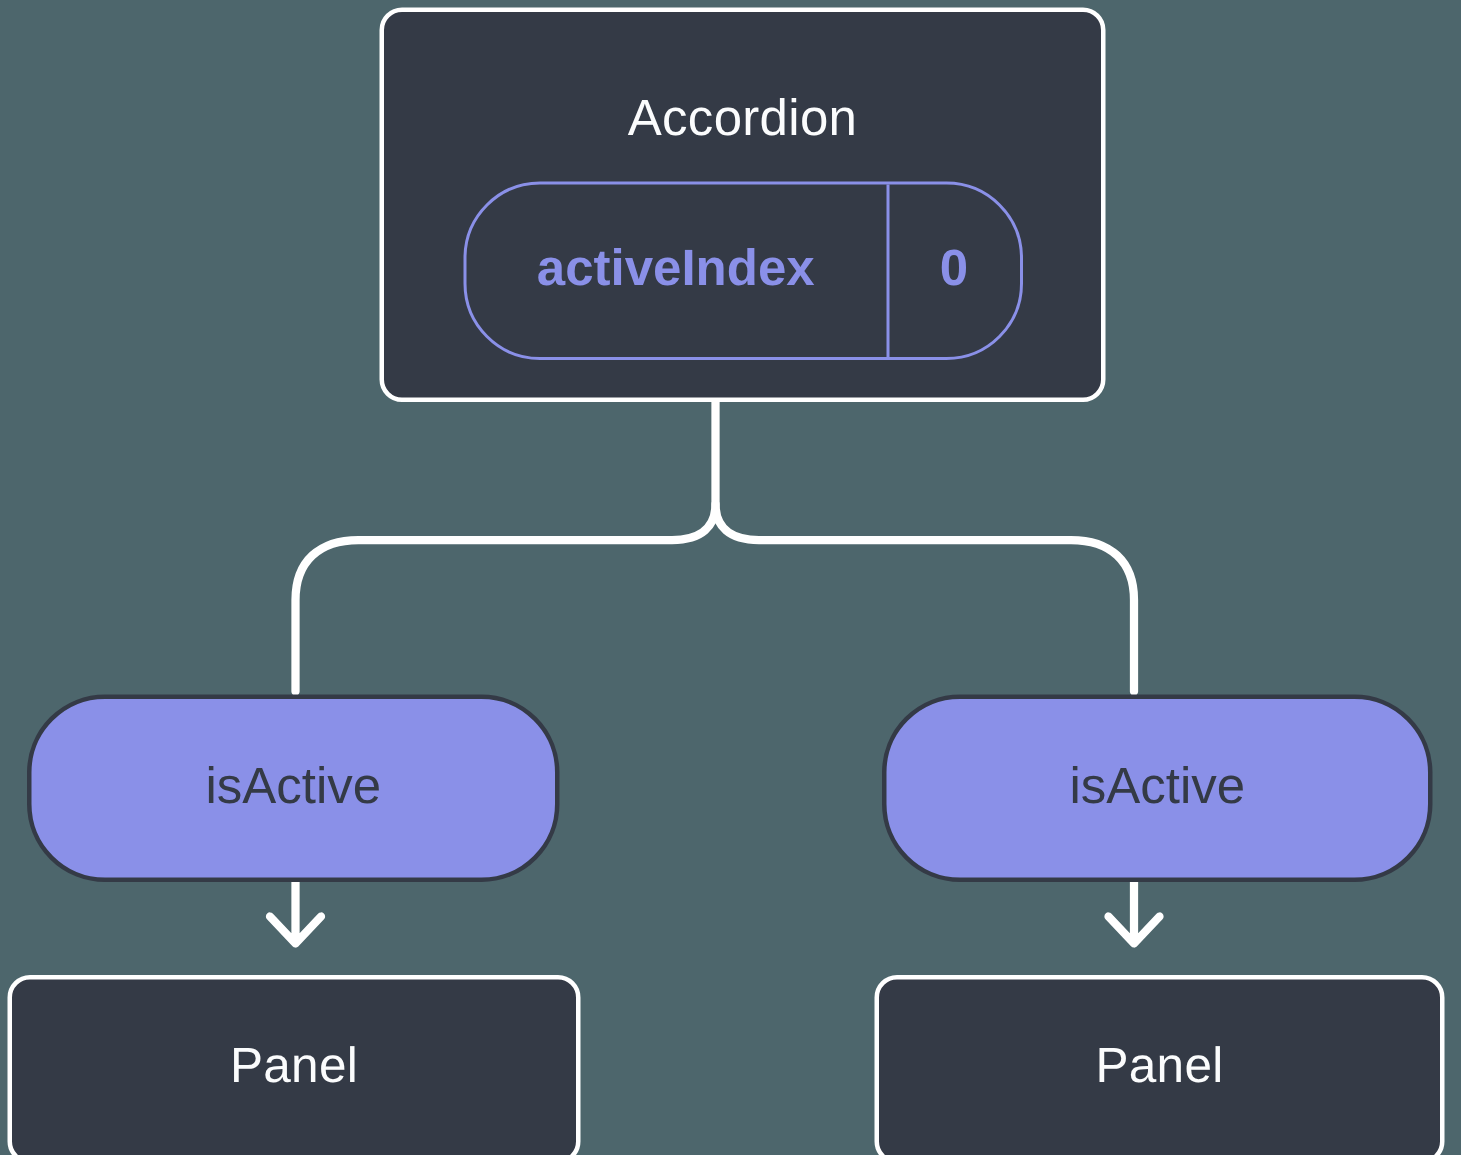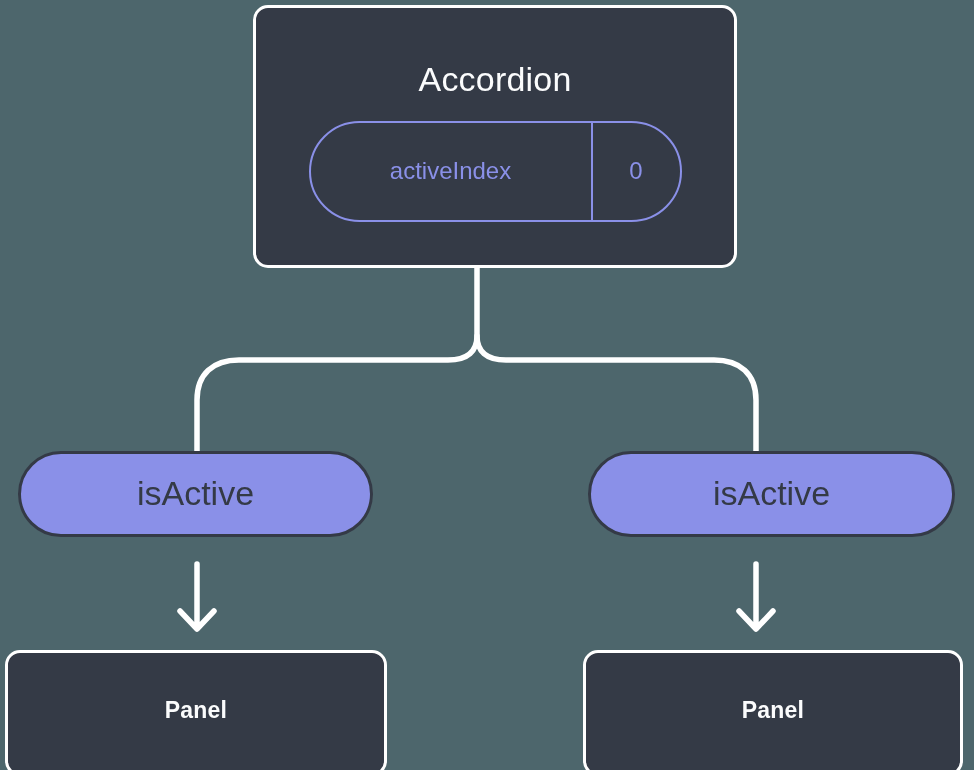--- a/index.html
+++ b/index.html
@@ -43,37 +43,37 @@
     position: absolute; top: 50px; left: 0; width: 100%;
     text-align: center;
     color: var(--text-light);
     font-size: 34px; font-weight: 500; line-height: 42px;
     letter-spacing: 0.2px;
   }
 
   .state-pill {
     position: absolute; top: 113px; left: 0; right: 0;
     margin: 0 auto;
-    width: 373px; height: 101px;
+    width: 373px; height: 119px;
     border: 2.5px solid var(--accent-purple);
     border-radius: 51px;
     display: flex;
     color: var(--accent-purple);
-    font-size: 24px; font-weight: 400;
+    font-size: 34px; font-weight: 700;
   }
   .pill-cell {
     display: flex; align-items: center; justify-content: center;
     padding-bottom: 2px;
   }
   .state-pill .pill-name  { flex: 1; }
   .state-pill .pill-value { width: 89px; border-left: 2.5px solid var(--accent-purple); }
 
   .prop-pill {
-    position: absolute; top: 451px; z-index: 2;
-    height: 86px;
+    position: absolute; top: 463px; z-index: 2;
+    height: 125px;
     background: var(--accent-purple);
     border: 3px solid var(--text-dark);
     border-radius: 52px;
     display: flex;
     color: var(--text-dark);
     font-size: 34px; font-weight: 500;
   }
   .prop-pill .pill-name { flex: 1; }
   .prop-pill-left  { left: 18px;  width: 355px; }
   .prop-pill-left  .pill-value { width: 138px; border-left: 3px solid var(--text-dark); }
@@ -81,21 +81,21 @@
   .prop-pill-right .pill-value { width: 151px; border-left: 3px solid var(--text-dark); }
 
   .panel-box {
     top: 650px; height: 126px;
     display: flex; align-items: center; justify-content: center;
   }
   .panel-box-left  { left: 5px;   width: 382px; }
   .panel-box-right { left: 583px; width: 380px; }
   .panel-title {
     color: var(--text-light);
-    font-size: 23px; font-weight: 700;
+    font-size: 33px; font-weight: 400;
     padding-bottom: 6px;
     letter-spacing: 0.2px;
   }
 </style>
 </head>
 <body>
 
 <div class="canvas">
 
   <svg class="connectors" width="974" height="770" viewBox="0 0 974 770" aria-hidden="true">

